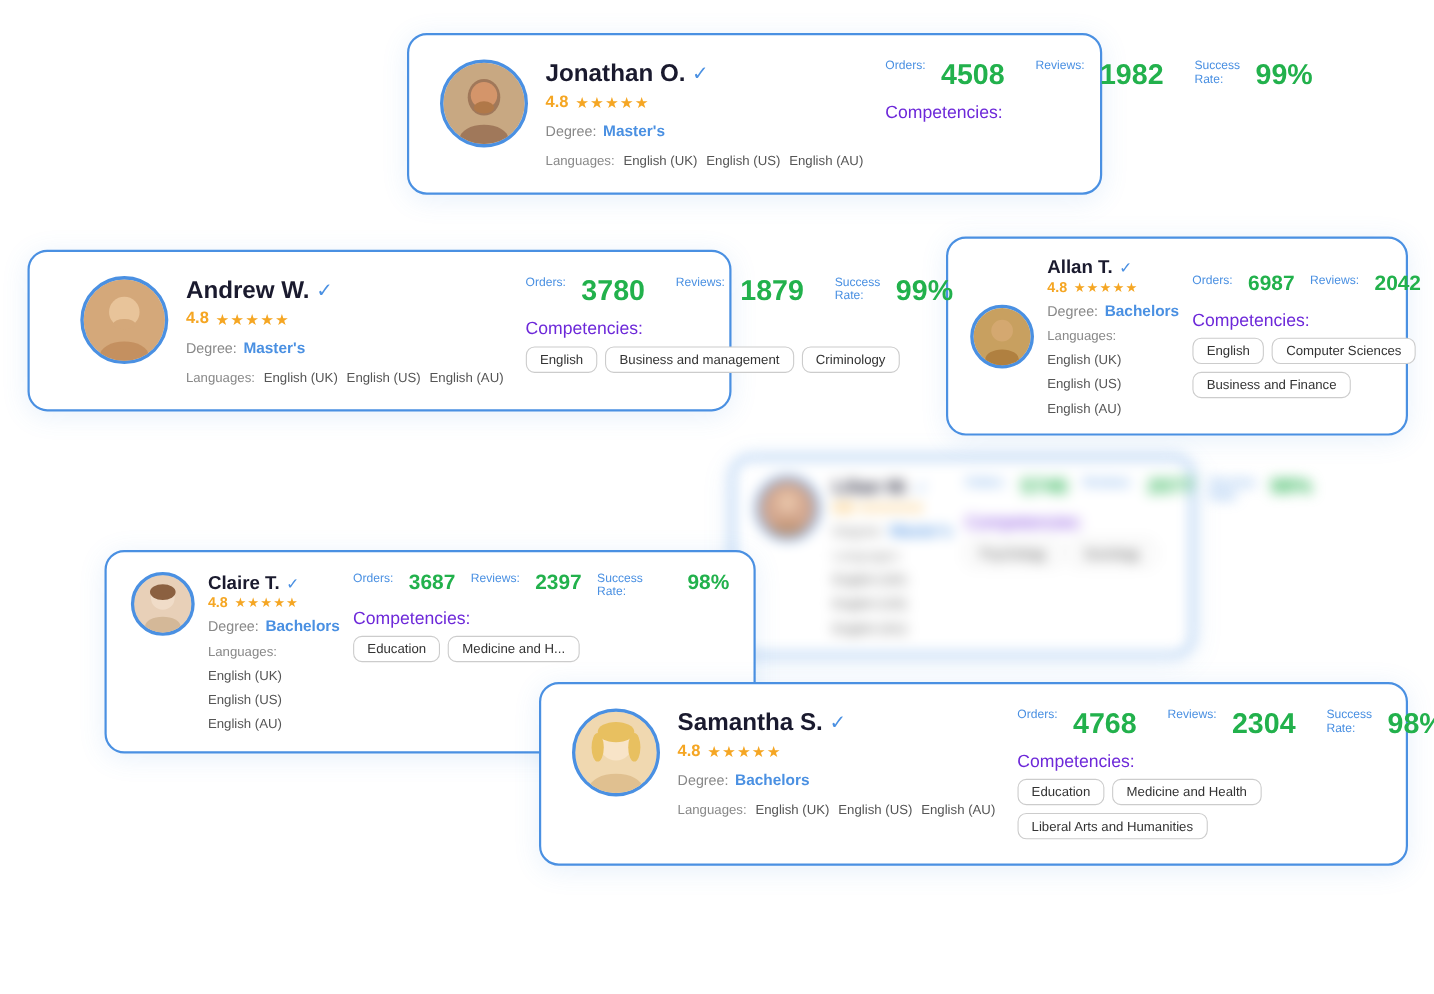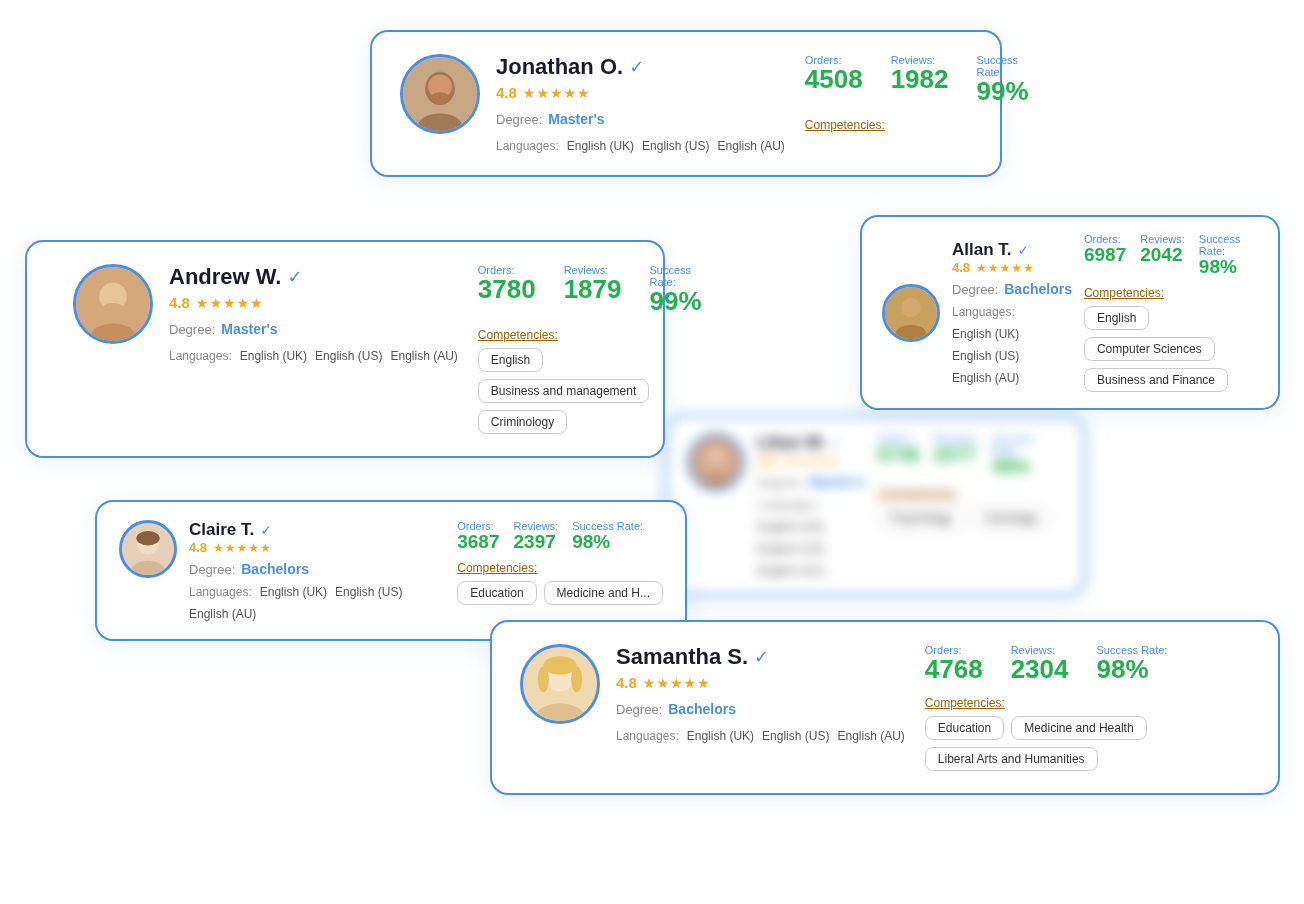--- a/index.html
+++ b/index.html
@@ -131,22 +131,22 @@
     }
 
     .stats-section {
       display: flex;
       gap: 28px;
       flex-shrink: 0;
     }
 
     .stat-col {
       display: flex;
-      flex-direction: column;
-      gap: 0;
+      flex-direction: row;
+      gap: 14px;
     }
 
     .stat-label {
       color: #4a90e2;
       font-size: 11px;
       font-weight: 500;
     }
 
     .stat-value {
       color: #22b14c;
@@ -157,24 +157,23 @@
 
     .stat-value-sm {
       font-size: 19px;
     }
 
     .competencies-section {
       margin-top: 10px;
     }
 
     .comp-label {
-      color: #a16207;
-      font-size: 12px;
+      color: #6d28d9;
+      font-size: 16px;
       margin-bottom: 6px;
-      text-decoration: underline;
     }
 
     .comp-tags {
       display: flex;
       flex-wrap: wrap;
       gap: 7px;
     }
 
     .comp-tag {
       border: 1.5px solid #ccc;
@@ -201,21 +200,21 @@
     
     #card-jonathan {
       top: 30px;
       left: 370px;
       width: 632px;
       z-index: 3;
     }
 
     
     #card-andrew {
-      top: 240px;
+      top: 227px;
       left: 25px;
       width: 640px;
       z-index: 5;
       padding-left: 46px;
     }
 
     
     #card-allan {
       top: 215px;
       left: 860px;

